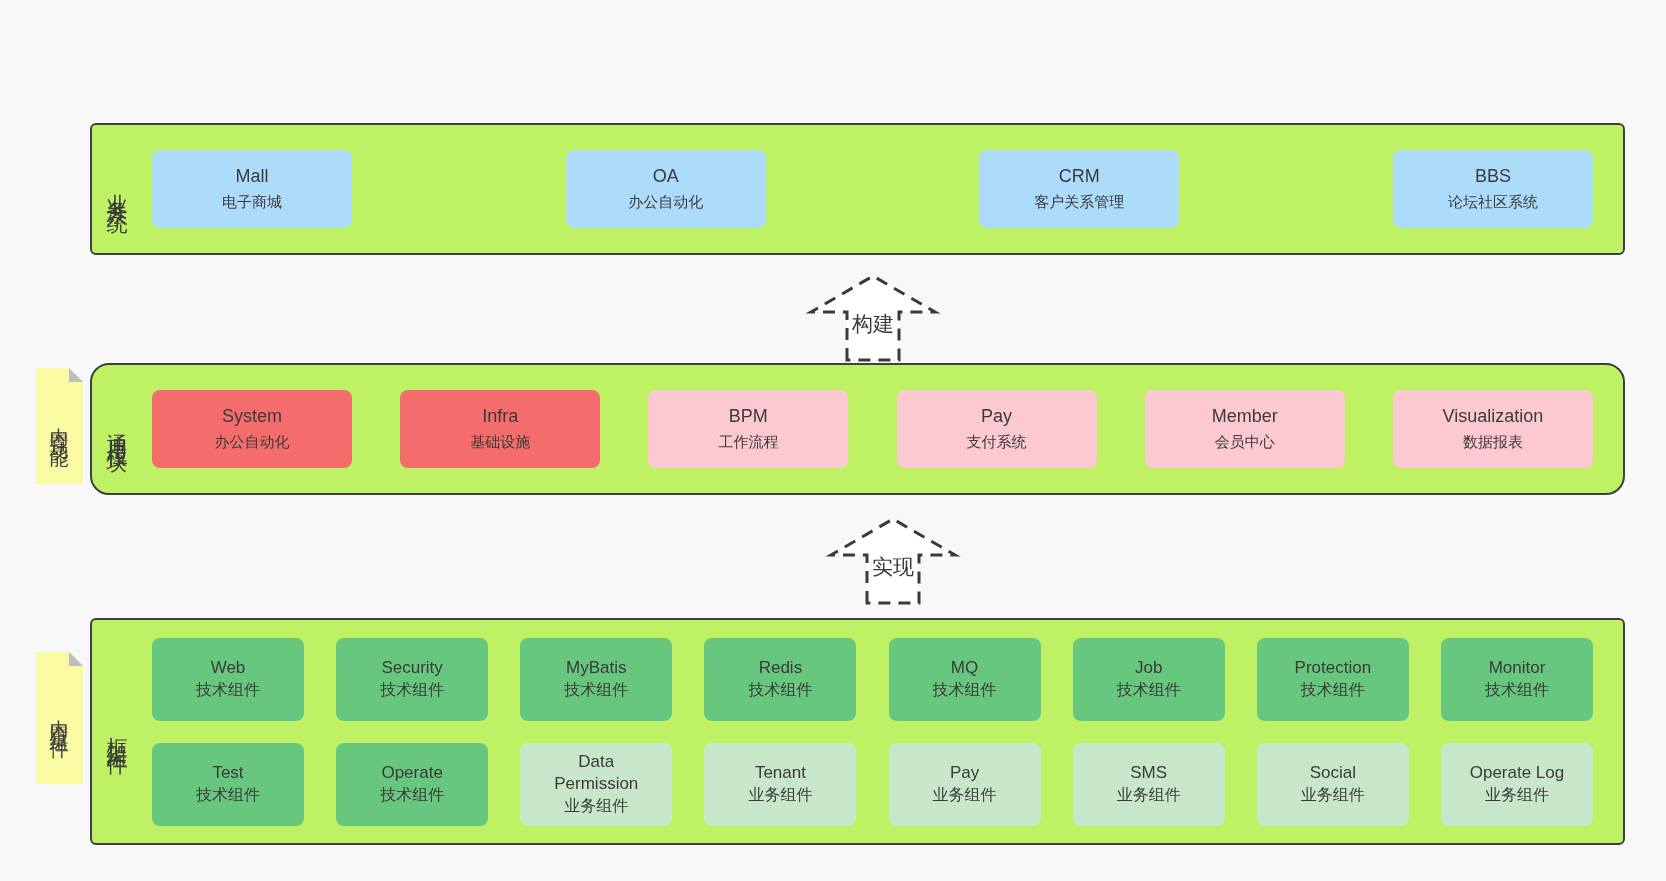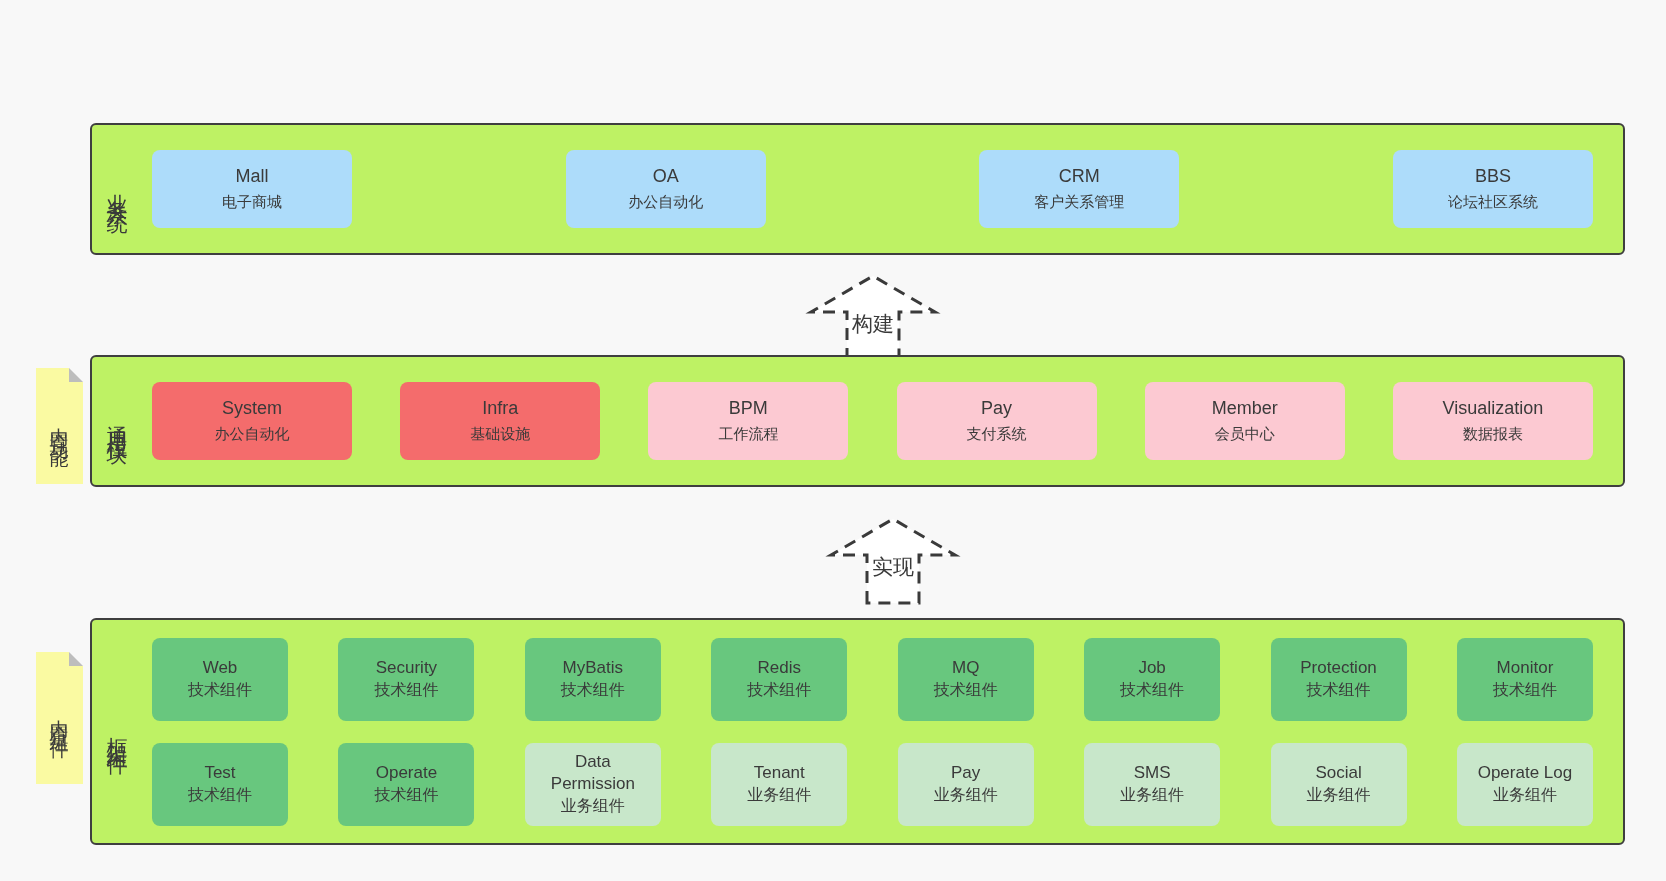--- a/index.html
+++ b/index.html
@@ -19,21 +19,21 @@
   .band {
     position: absolute;
     left: 90px;
     width: 1535px;
     background: #bef264;
     border: 2px solid #3f3f3f;
     border-radius: 6px;
     box-sizing: border-box;
   }
   .band1 { top: 123px; height: 132px; }
-  .band2 { top: 355px; height: 132px; }
+  .band2 { top: 363px; height: 132px; border-radius: 19px; }
   .band3 { top: 618px; height: 227px; }
 
   .band-label {
     position: absolute;
     left: 15px;
     top: 50%;
     transform: translateY(-50%);
     writing-mode: vertical-rl;
     text-orientation: upright;
     font-size: 21px;
@@ -68,21 +68,21 @@
     flex-direction: column;
     align-items: center;
     justify-content: center;
     text-align: center;
     box-sizing: border-box;
     padding: 4px 8px;
   }
   .box .t { font-size: 18px; line-height: 25px; }
   .box .s { font-size: 15px; line-height: 25px; }
   .wide  { width: 200px; height: 78px; }
-  .small { width: 136px; height: 83px; }
+  .small { width: 152px; height: 83px; }
   .small .t { font-size: 17px; line-height: 22px; }
   .small .s { font-size: 16px; line-height: 22px; }
   .t.wrap { max-width: 104px; }
   .blue       { background: #addcfa; }
   .red        { background: #f46c6c; }
   .pink       { background: #fcc9d2; }
   .green      { background: #68c77e; }
   .lightgreen { background: #c8e7ca; }
   
   .sticky {

